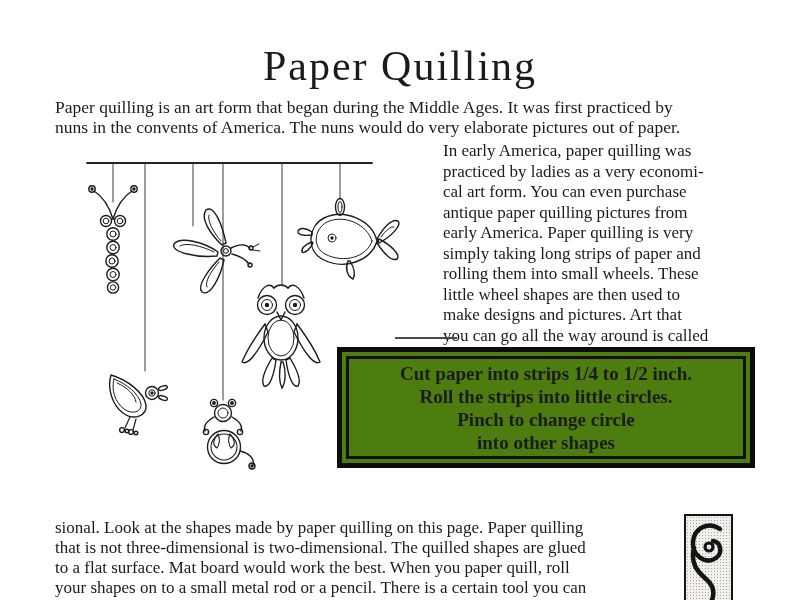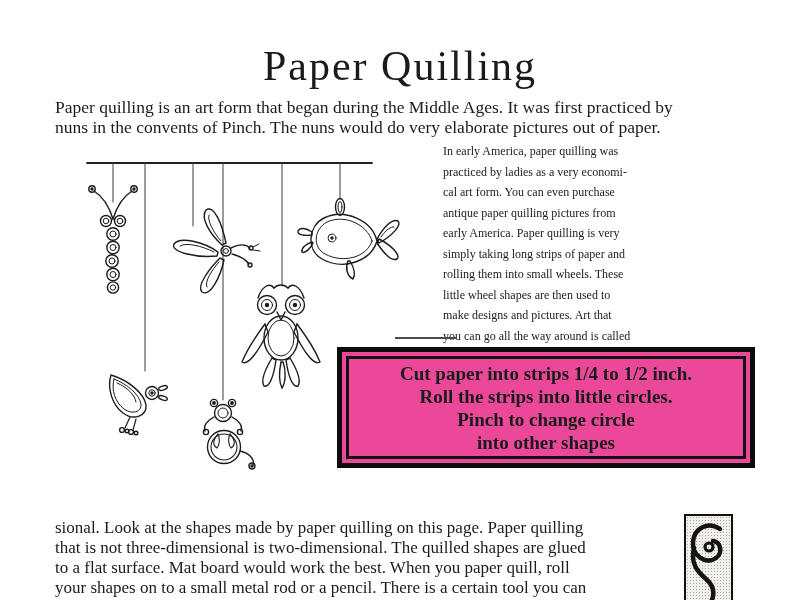--- a/index.html
+++ b/index.html
@@ -14,29 +14,29 @@
     text-align:center; font-size:42px; font-weight:400; letter-spacing:2px;
   }
   .para { white-space:pre-line; }
   .intro {
     position:absolute; left:55px; top:97px; width:697px;
     font-size:17.5px; line-height:20px;
   }
   .mobile-svg { position:absolute; left:60px; top:140px; }
   .rightcol {
     position:absolute; left:443px; top:141px; width:312px;
-    font-size:12px; line-height:20.5px;
+    font-size:17px; line-height:20.5px;
   }
   .minirule {
     position:absolute; left:395px; top:337px; width:62px; height:2px;
     background:#4a4a4a;
   }
   .callout {
     position:absolute; left:337px; top:347px; width:418px; height:121px;
-    border:5px solid #0c0c0c; background:#ec4899; padding:4px;
+    border:5px solid #0c0c0c; background:#4d7c0f; padding:4px;
   }
   .callout-inner {
     width:100%; height:100%; border:3px solid #111;
     display:flex; align-items:center; justify-content:center;
   }
   .callout-text {
     text-align:center; font-weight:700; font-size:19px; line-height:23px;
     white-space:pre-line;
   }
   .rightcol2 {
@@ -56,21 +56,21 @@
   }
 </style>
 </head>
 <body>
 
 <div class="page">
 
   <h1 class="title">Paper Quilling</h1>
 
   <p class="para intro">Paper quilling is an art form that began during the Middle Ages. It was first practiced by
-nuns in the convents of Pinch. The nuns would do very elaborate pictures out of paper.</p>
+nuns in the convents of America. The nuns would do very elaborate pictures out of paper.</p>
 
   <svg class="mobile-svg" width="385" height="345" viewBox="0 0 385 345" fill="none" stroke="#1c1c1c" stroke-width="1.4" stroke-linecap="round">
     <g stroke="#3a3a3a" stroke-width="1">
       <line x1="27" y1="23" x2="312" y2="23" stroke="#222" stroke-width="1.8"></line>
       <line x1="53" y1="23" x2="53" y2="62"></line>
       <line x1="85" y1="23" x2="85" y2="231"></line>
       <line x1="133" y1="23" x2="133" y2="86"></line>
       <line x1="163" y1="23" x2="163" y2="260"></line>
       <line x1="222" y1="23" x2="222" y2="146"></line>
       <line x1="280" y1="23" x2="280" y2="59"></line>

